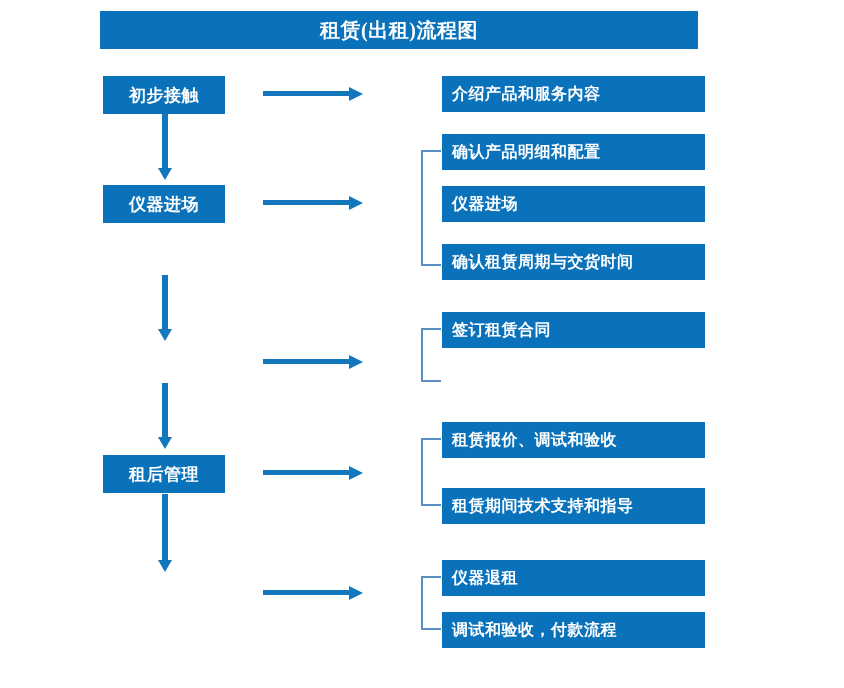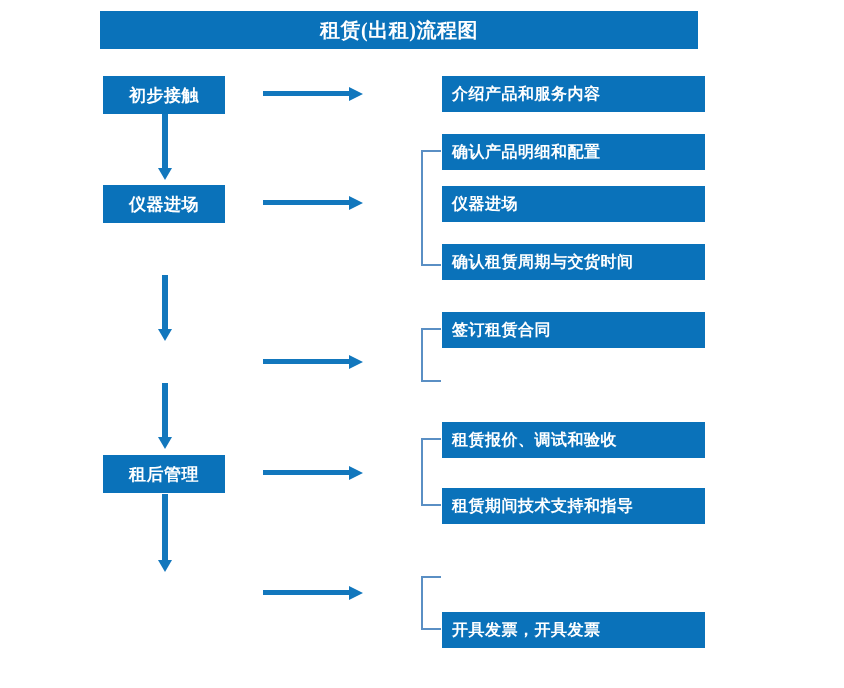--- a/index.html
+++ b/index.html
@@ -184,15 +184,16 @@
   <div class="bracket" style="top:438px;height:68px"></div>
   <div class="bracket" style="top:576px;height:54px"></div>
 
   <div class="detail-box" style="top:76px">介绍产品和服务内容</div>
   <div class="detail-box" style="top:134px">确认产品明细和配置</div>
   <div class="detail-box" style="top:186px">仪器进场</div>
   <div class="detail-box" style="top:244px">确认租赁周期与交货时间</div>
   <div class="detail-box" style="top:312px">签订租赁合同</div>
   <div class="detail-box" style="top:422px">租赁报价、调试和验收</div>
   <div class="detail-box" style="top:488px">租赁期间技术支持和指导</div>
-  <div class="detail-box" style="top:612px">开具发票，开具发票</div>
+  <div class="detail-box" style="top:560px">仪器退租</div>
+  <div class="detail-box" style="top:612px">调试和验收，付款流程</div>
 
 </div>
 
 </body></html>

